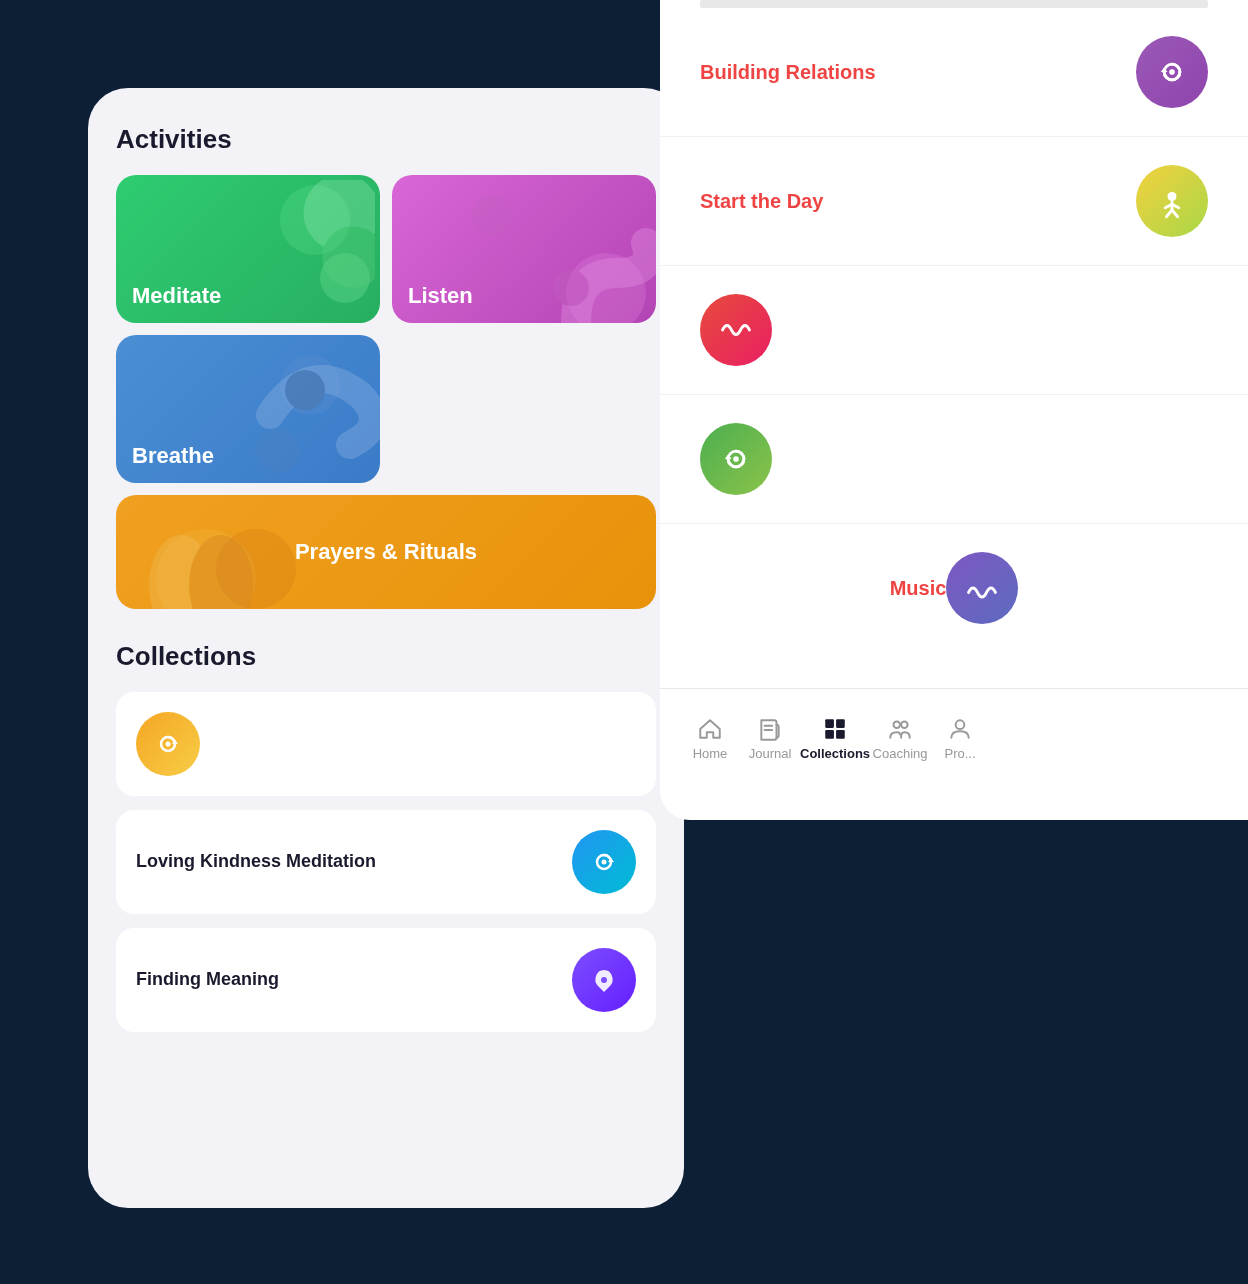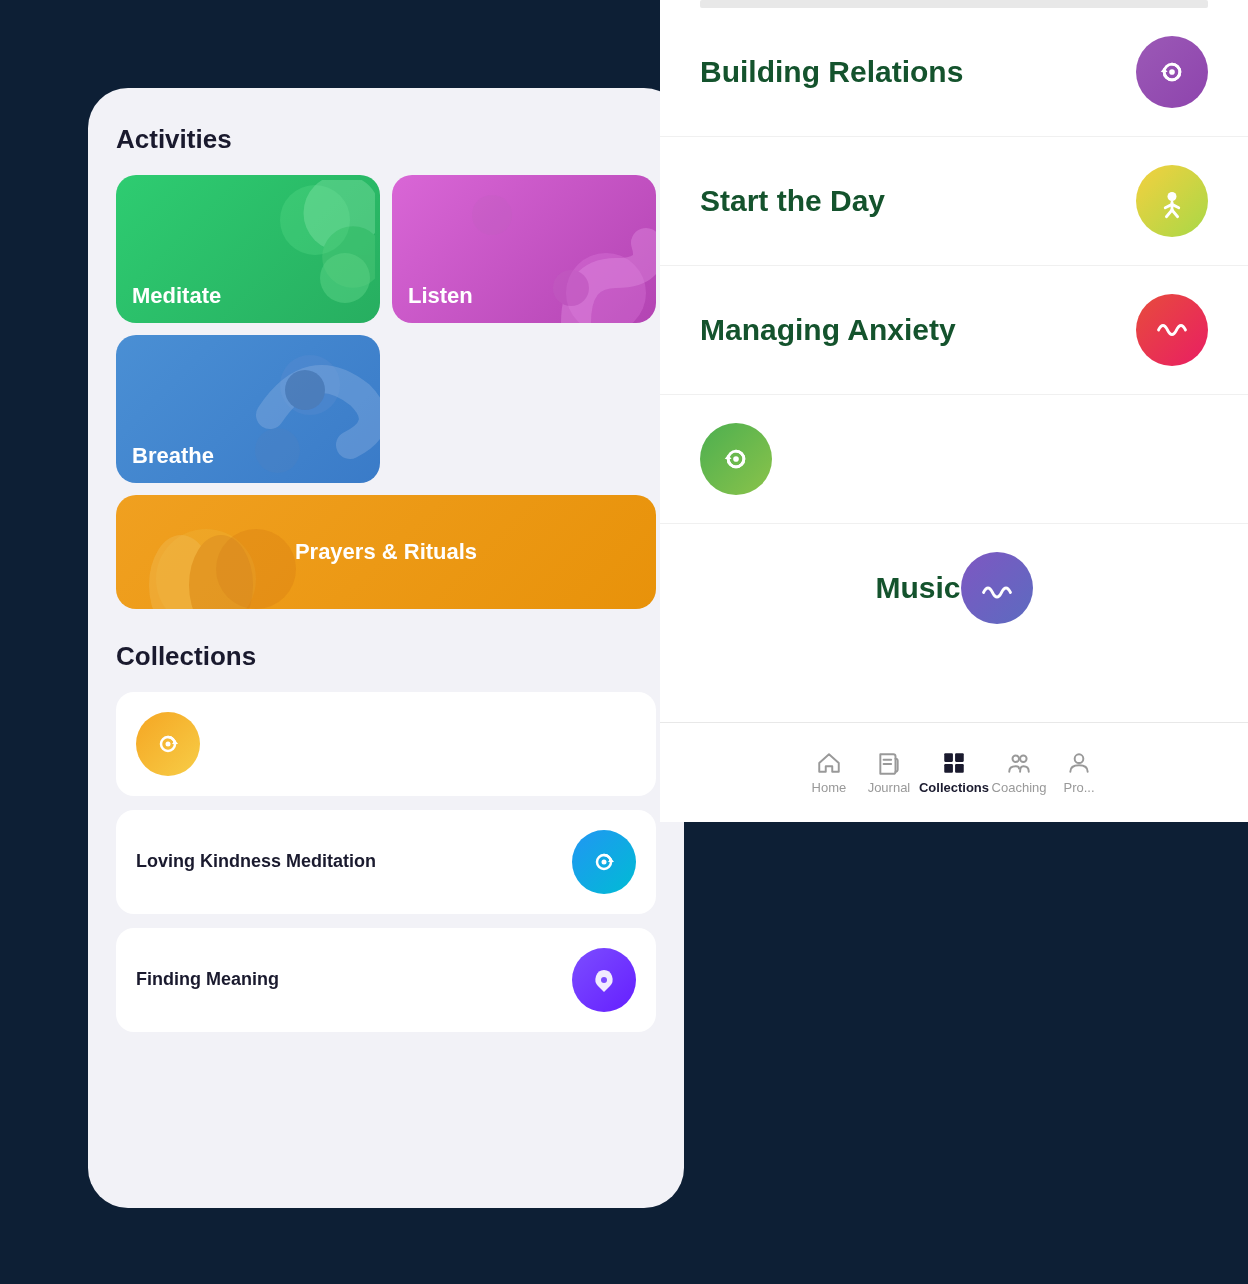--- a/index.html
+++ b/index.html
@@ -245,23 +245,23 @@
     .list-row {
       display: flex;
       align-items: center;
       justify-content: space-between;
       padding: 28px 40px;
       border-bottom: 1px solid #f0f0f0;
       cursor: pointer;
     }
 
     .list-row-title {
-      font-size: 30px;
+      font-size: 20px;
       font-weight: 600;
-      color: #14532d;
+      color: #ef4444;
     }
 
     .row-icon {
       width: 72px;
       height: 72px;
       border-radius: 50%;
       display: flex;
       align-items: center;
       justify-content: center;
       flex-shrink: 0;
@@ -270,28 +270,28 @@
     .icon-purple { background: linear-gradient(135deg, #9b59b6, #8e44ad); }
     .icon-yellow-green { background: linear-gradient(135deg, #f4d03f, #a8d847); }
     .icon-red-pink { background: linear-gradient(135deg, #e74c3c, #e91e63); }
     .icon-green { background: linear-gradient(135deg, #4caf50, #8bc34a); }
     .icon-purple-blue { background: linear-gradient(135deg, #7e57c2, #5c6bc0); }
 
     
     .bottom-nav {
       position: absolute;
       left: 660px;
-      top: 722px;
+      top: 688px;
       width: 588px;
       height: 100px;
       background: white;
       border-top: 1px solid #e8e8e8;
       display: flex;
       align-items: center;
-      justify-content: center;
+      justify-content: flex-start;
       padding: 0 20px;
     }
 
     .nav-item {
       display: flex;
       flex-direction: column;
       align-items: center;
       gap: 4px;
       cursor: pointer;
       min-width: 60px;
@@ -438,21 +438,20 @@
           <line x1="16" y1="17" x2="16" y2="24" stroke="white" stroke-width="2.5" stroke-linecap="round"></line>
           <line x1="16" y1="24" x2="11" y2="30" stroke="white" stroke-width="2.5" stroke-linecap="round"></line>
           <line x1="16" y1="24" x2="21" y2="30" stroke="white" stroke-width="2.5" stroke-linecap="round"></line>
           <line x1="16" y1="19" x2="10" y2="22" stroke="white" stroke-width="2.5" stroke-linecap="round"></line>
           <line x1="16" y1="19" x2="22" y2="22" stroke="white" stroke-width="2.5" stroke-linecap="round"></line>
         </svg>
       </div>
     </div>
 
     <div class="list-row">
-      <span class="list-row-title">Managing Anxiety</span>
       <div class="row-icon icon-red-pink">
         <svg viewBox="0 0 32 32" width="36" height="36" fill="none">
           <path d="M4 16 Q8 8 12 16 Q16 24 20 16 Q24 8 28 16" stroke="white" stroke-width="2.5" stroke-linecap="round" stroke-linejoin="round"></path>
         </svg>
       </div>
     </div>
 
     <div class="list-row">
       <div class="row-icon icon-green">
         <svg viewBox="0 0 32 32" width="36" height="36" fill="white">

